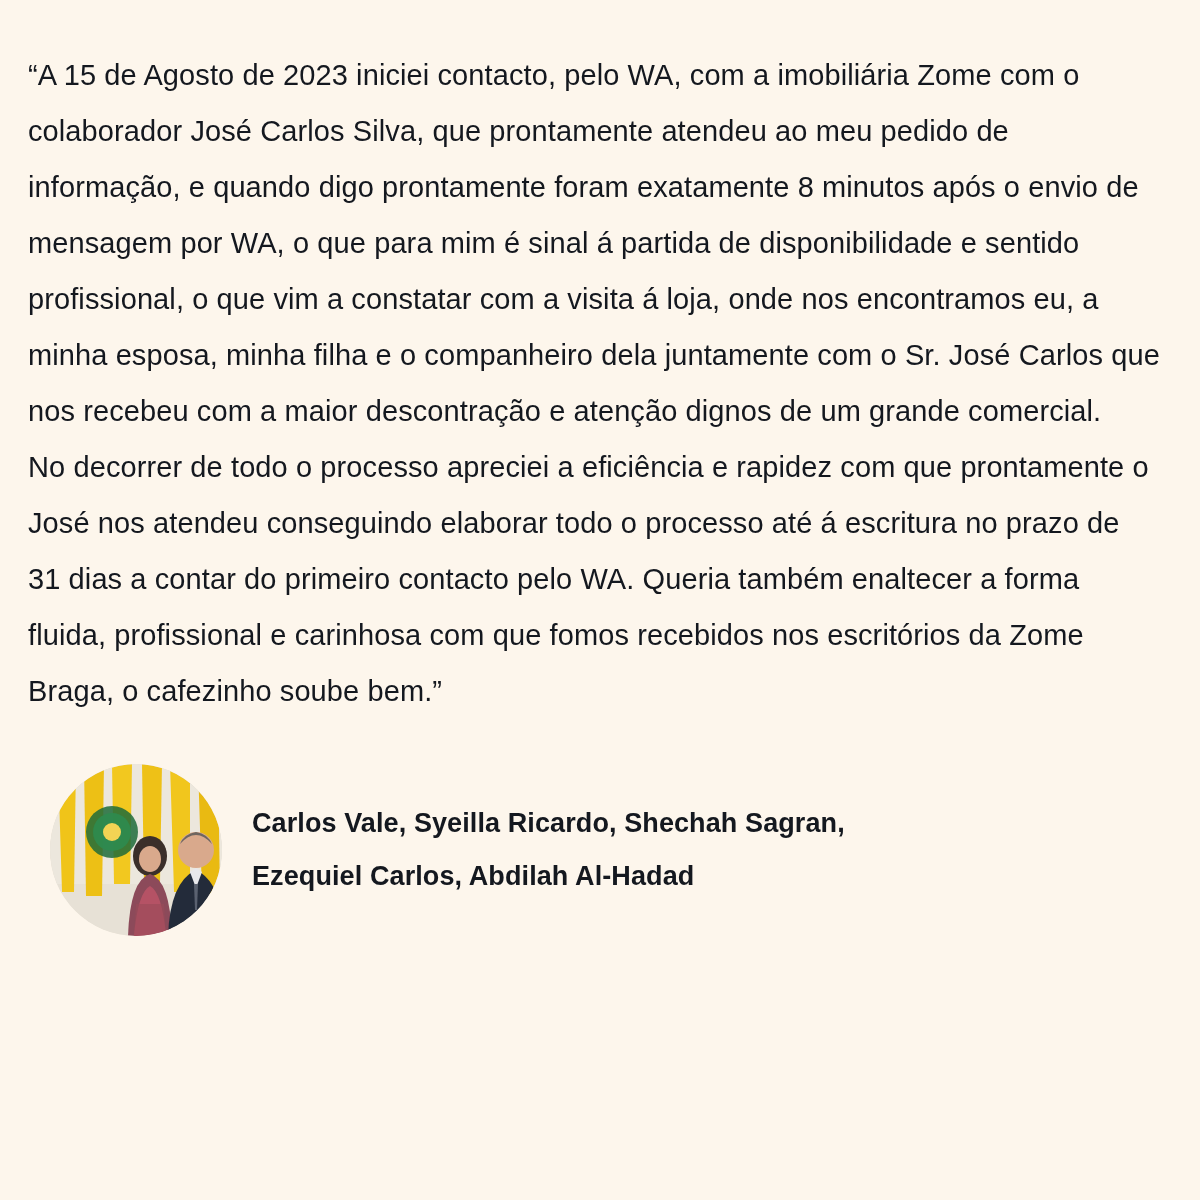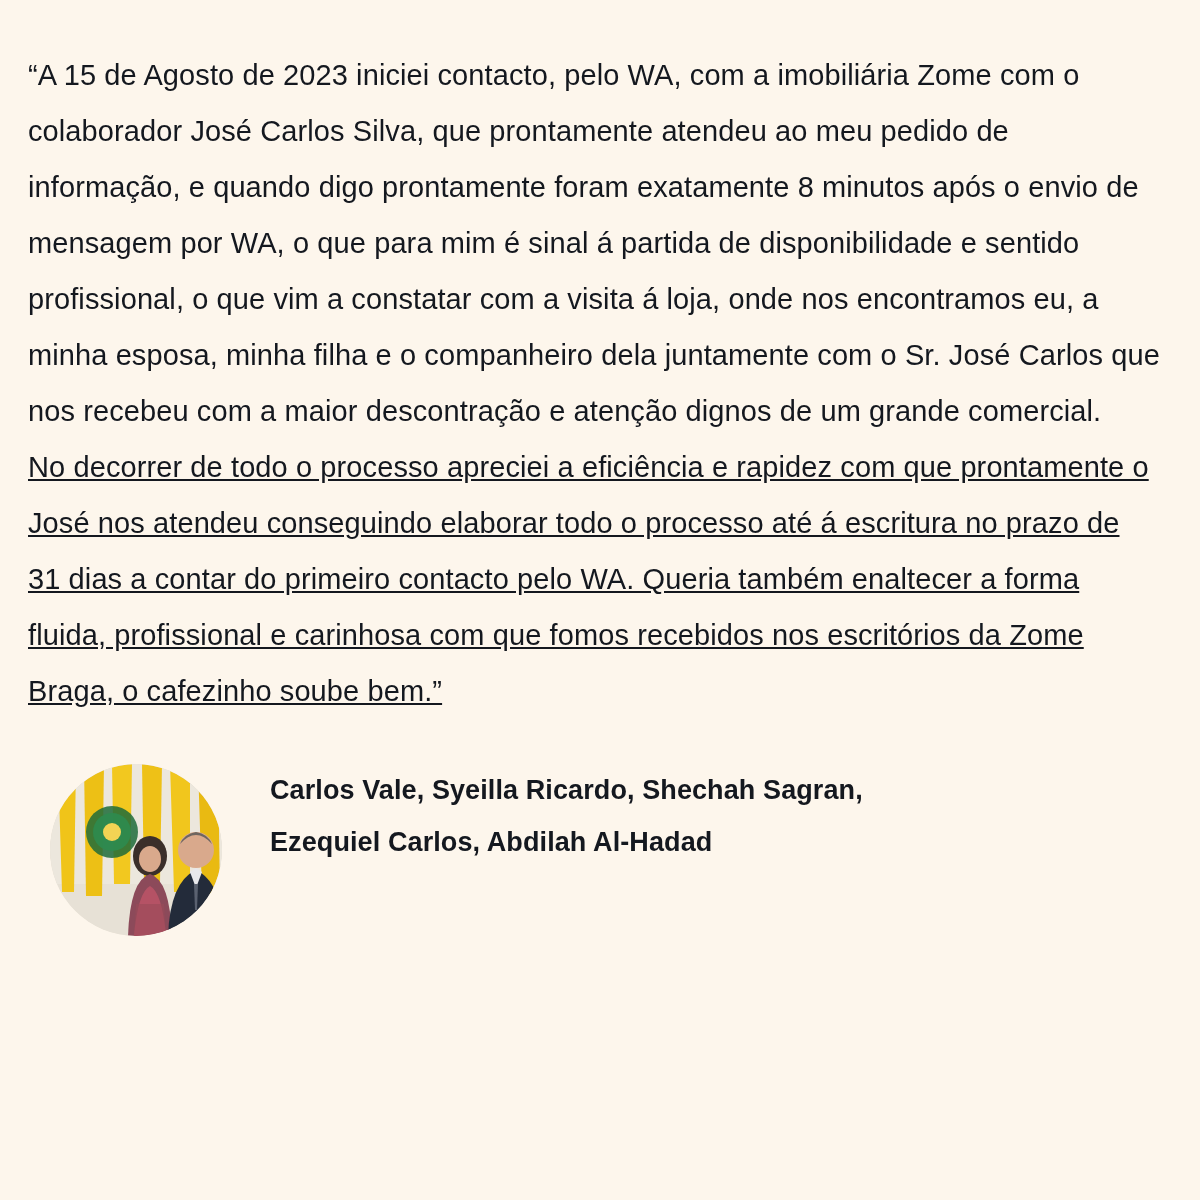--- a/index.html
+++ b/index.html
@@ -25,26 +25,26 @@
     color: #14181f;
     font-size: 29px;
     line-height: 1.93;
     letter-spacing: 0.1px;
   }
   .quote-para {
     margin: 0;
   }
   .quote-para + .quote-para {
     margin-top: 0;
-    text-decoration: underline;
   }
   .attribution {
     margin-top: 44px;
     display: flex;
-    gap: 48px;
+    align-items: center;
+    gap: 30px;
     padding-left: 22px;
   }
   .avatar {
     width: 172px;
     height: 172px;
     border-radius: 50%;
     overflow: hidden;
     flex: 0 0 auto;
     position: relative;
     background: #e9e2d6;

